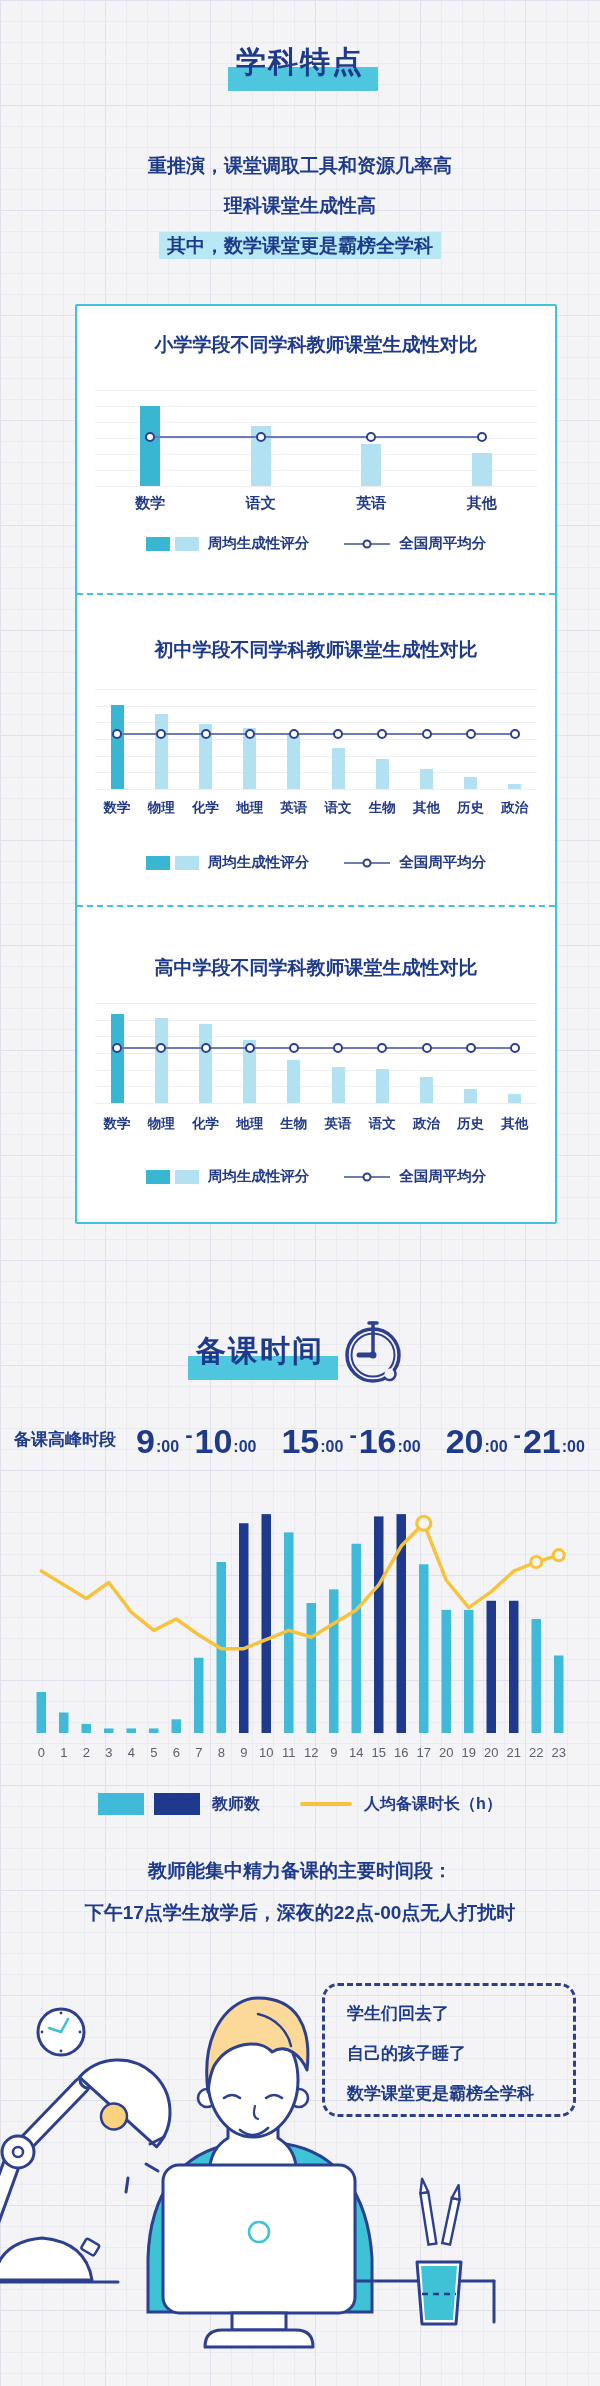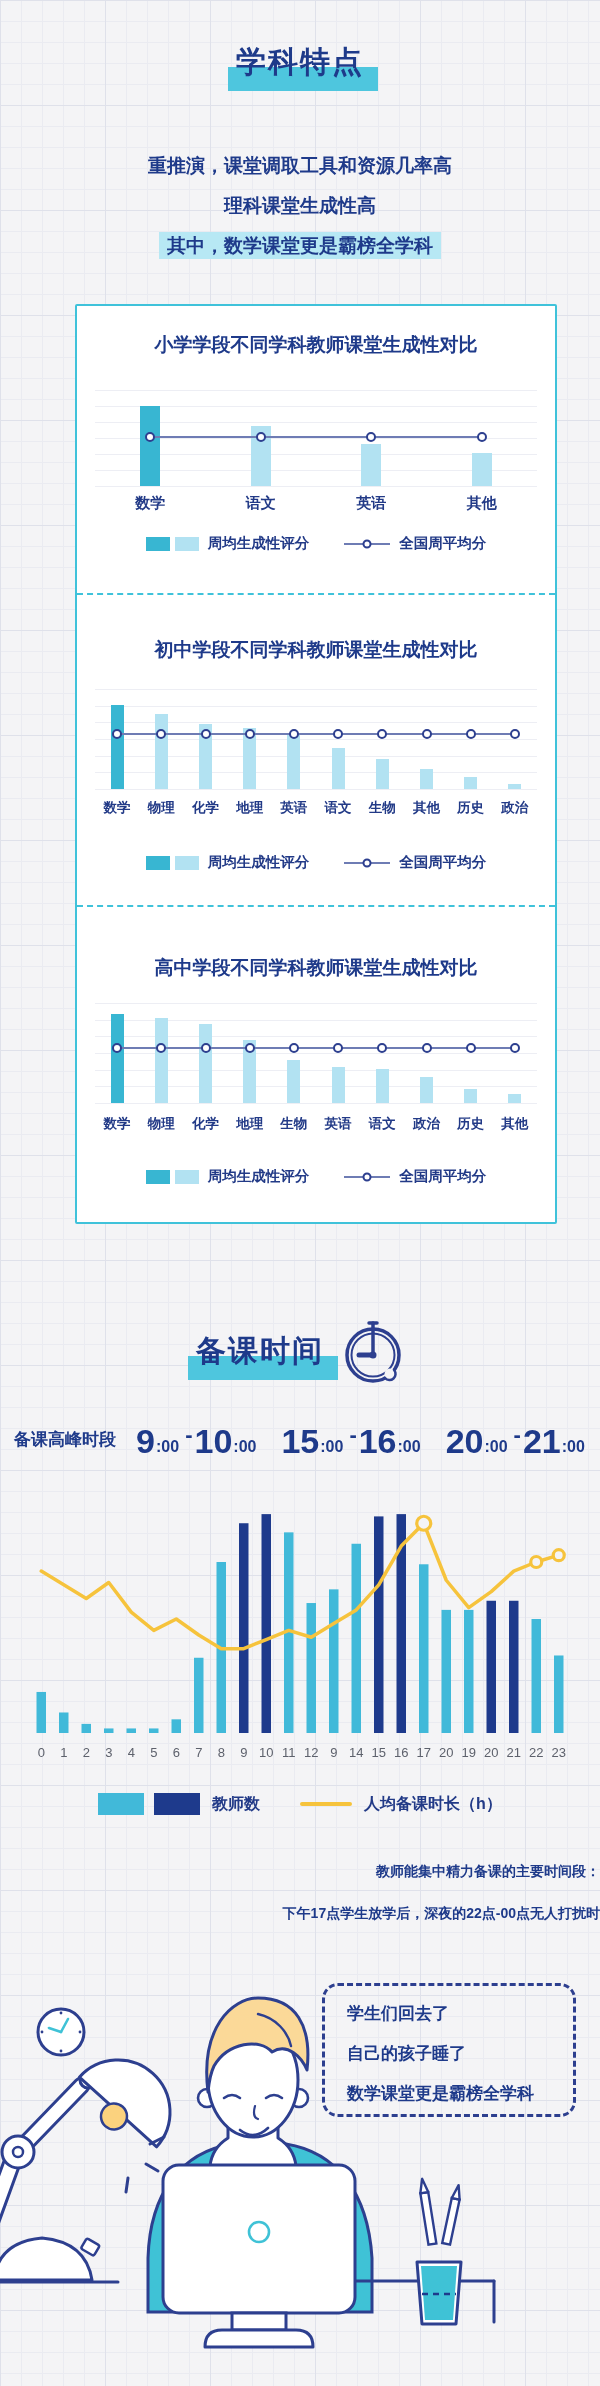--- a/index.html
+++ b/index.html
@@ -52,21 +52,21 @@
   .t-small{font-size:16px;font-weight:700;padding:0 1px 2px 1px;}
   .t-dash{font-size:22px;font-weight:800;align-self:flex-start;line-height:1;padding:0 2px 0 5px;}
   #time-plot{position:absolute;top:1505px;left:30px;width:540px;height:228px;}
   #time-ticks{position:absolute;top:1745px;left:30px;width:540px;display:flex;font-size:13px;color:#5d616c;}
   #time-ticks span{flex:1;text-align:center;}
   #time-legend{position:absolute;top:1793px;left:0;width:600px;display:flex;justify-content:center;align-items:center;gap:12px;font-size:16px;color:#223a87;font-weight:600;}
   .sw2{width:46px;height:22px;display:inline-block;}
   .sw2-cyan{background:#41b9d9;}
   .sw2-navy{background:#1e3a8c;margin-left:-2px;}
   .yellow-line{width:52px;height:4px;background:#f6c33c;border-radius:2px;display:inline-block;margin-left:28px;}
-  #conclusion{position:absolute;top:1850px;width:100%;text-align:right;font-size:14px;font-weight:700;color:#1e3a8a;line-height:42px;}
+  #conclusion{position:absolute;top:1850px;width:100%;text-align:center;font-size:19px;font-weight:700;color:#1e3a8a;line-height:42px;}
   
   #illus{position:absolute;top:1980px;left:0;}
   #bubble{position:absolute;top:1983px;left:322px;width:254px;height:134px;box-sizing:border-box;border:3px dashed #2d3f8f;border-radius:16px;padding:8px 0 0 22px;}
   #bubble div{font-size:17px;font-weight:700;color:#1e3a8a;line-height:40px;}
 </style>
 </head>
 <body>
 
 <div id="page">
 

